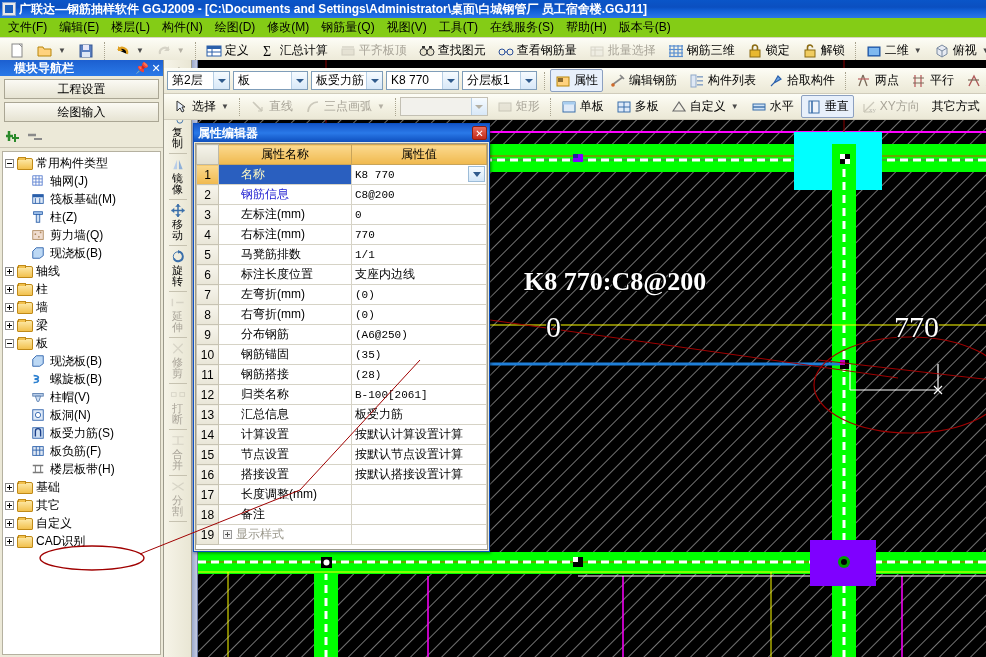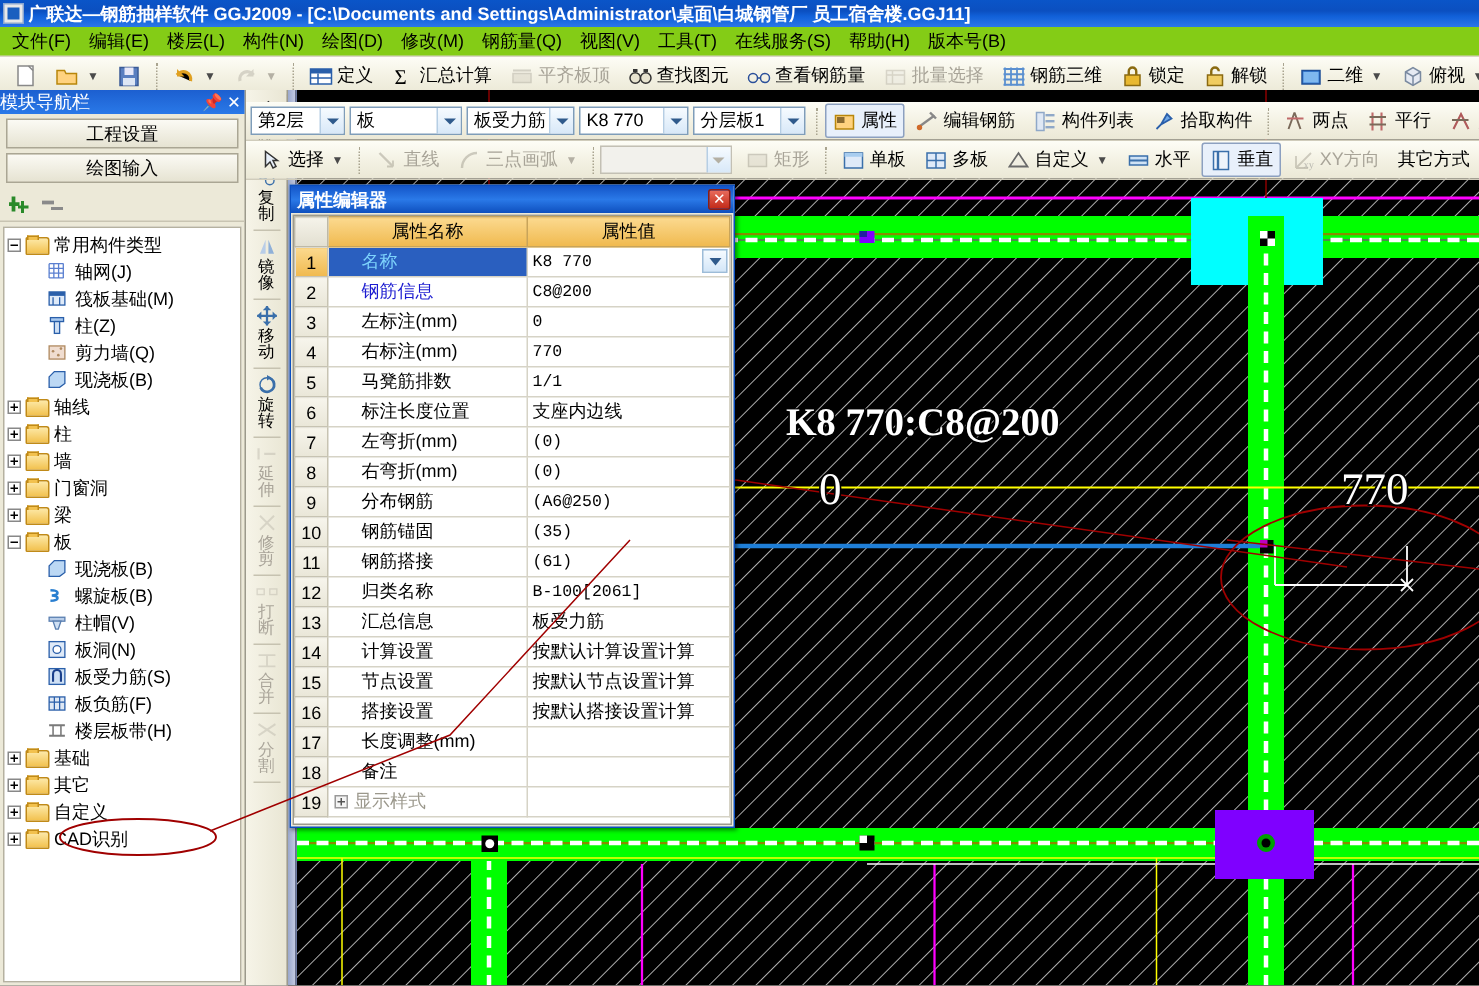--- a/index.html
+++ b/index.html
@@ -109,22 +109,22 @@
 
   
   .navpanel {
     position: absolute; left: 0; top: -60px; width: 164px; bottom: 0;
     background: #ece9d8;
     border-right: 1px solid #9c9a8c;
     display: flex; flex-direction: column;
   }
   .nav-title {
     height: 16px; background: linear-gradient(to bottom,#1c5fd0,#2a79e8);
-    color: #fff; font-size: 12px; font-weight: normal;
-    display: flex; align-items: center; padding-left: 0;
+    color: #fff; font-size: 12px; font-weight: bold;
+    display: flex; align-items: center; padding-left: 14px;
   }
   .nav-title .t { flex: 1; white-space: nowrap; overflow: hidden; }
   .nav-title .pin, .nav-title .x {
     width: 14px; text-align: center; font-size: 11px; color: #fff; cursor: default;
   }
   .nav-btn {
     margin: 3px 4px 0 4px; height: 20px;
     background: linear-gradient(to bottom,#fbfaf4,#e6e3d2);
     border: 1px solid #aaa694;
     display: flex; align-items: center; justify-content: center;
@@ -245,21 +245,21 @@
   table.pg td.idx {
     width: 22px; text-align: center;
     background: linear-gradient(to bottom,#f7f5ec,#e9e6d8);
     border: 1px solid #c7c3b2; color: #000;
   }
   table.pg td.nm { width: 133px; padding-left: 22px; }
   table.pg tr.sel td.idx {
     background: linear-gradient(to bottom,#fbd98e,#f0b94e);
     font-weight: normal;
   }
-  table.pg tr.sel td.nm { background: #2a5fbf; color: #7dd3fc; }
+  table.pg tr.sel td.nm { background: #2a5fbf; color: #fef9c3; }
   table.pg td.blue { color: #1b1bd0; }
   table.pg td.val { color: #000; position: relative; font-family: "Liberation Mono","DejaVu Sans Mono",monospace; font-size: 11px;}
   table.pg td.val.cjk { font-family: "Liberation Sans", sans-serif; font-size: 12px; }
   .valcombo {
     position: absolute; right: 1px; top: 1px; width: 17px; height: 16px;
     background: linear-gradient(to bottom,#f6fbff,#d3e6f8);
     border: 1px solid #9dbcd8;
     display: flex; align-items: center; justify-content: center;
   }
   .valcombo::after {
@@ -675,25 +675,20 @@
           </div>
           <div class="trow">
             <span class="tog plus"></span>
             <span class="folder"></span>
             <span class="tlabel">柱</span>
           </div>
           <div class="trow">
             <span class="tog plus"></span>
             <span class="folder"></span>
             <span class="tlabel">墙</span>
-          </div>
-          <div class="trow">
-            <span class="tog plus"></span>
-            <span class="folder"></span>
-            <span class="tlabel">门窗洞</span>
           </div>
           <div class="trow">
             <span class="tog plus"></span>
             <span class="folder"></span>
             <span class="tlabel">梁</span>
           </div>
           <div class="trow">
             <span class="tog"></span>
             <span class="folder"></span>
             <span class="tlabel">板</span>
@@ -1016,21 +1011,21 @@
                 <td class="val">(A6@250)</td>
               </tr>
               <tr class="">
                 <td class="idx">10</td>
                 <td class="nm">钢筋锚固</td>
                 <td class="val">(35)</td>
               </tr>
               <tr class="">
                 <td class="idx">11</td>
                 <td class="nm">钢筋搭接</td>
-                <td class="val">(61)</td>
+                <td class="val">(28)</td>
               </tr>
               <tr class="">
                 <td class="idx">12</td>
                 <td class="nm">归类名称</td>
                 <td class="val">B-100[2061]</td>
               </tr>
               <tr class="">
                 <td class="idx">13</td>
                 <td class="nm">汇总信息</td>
                 <td class="val cjk">板受力筋</td>

